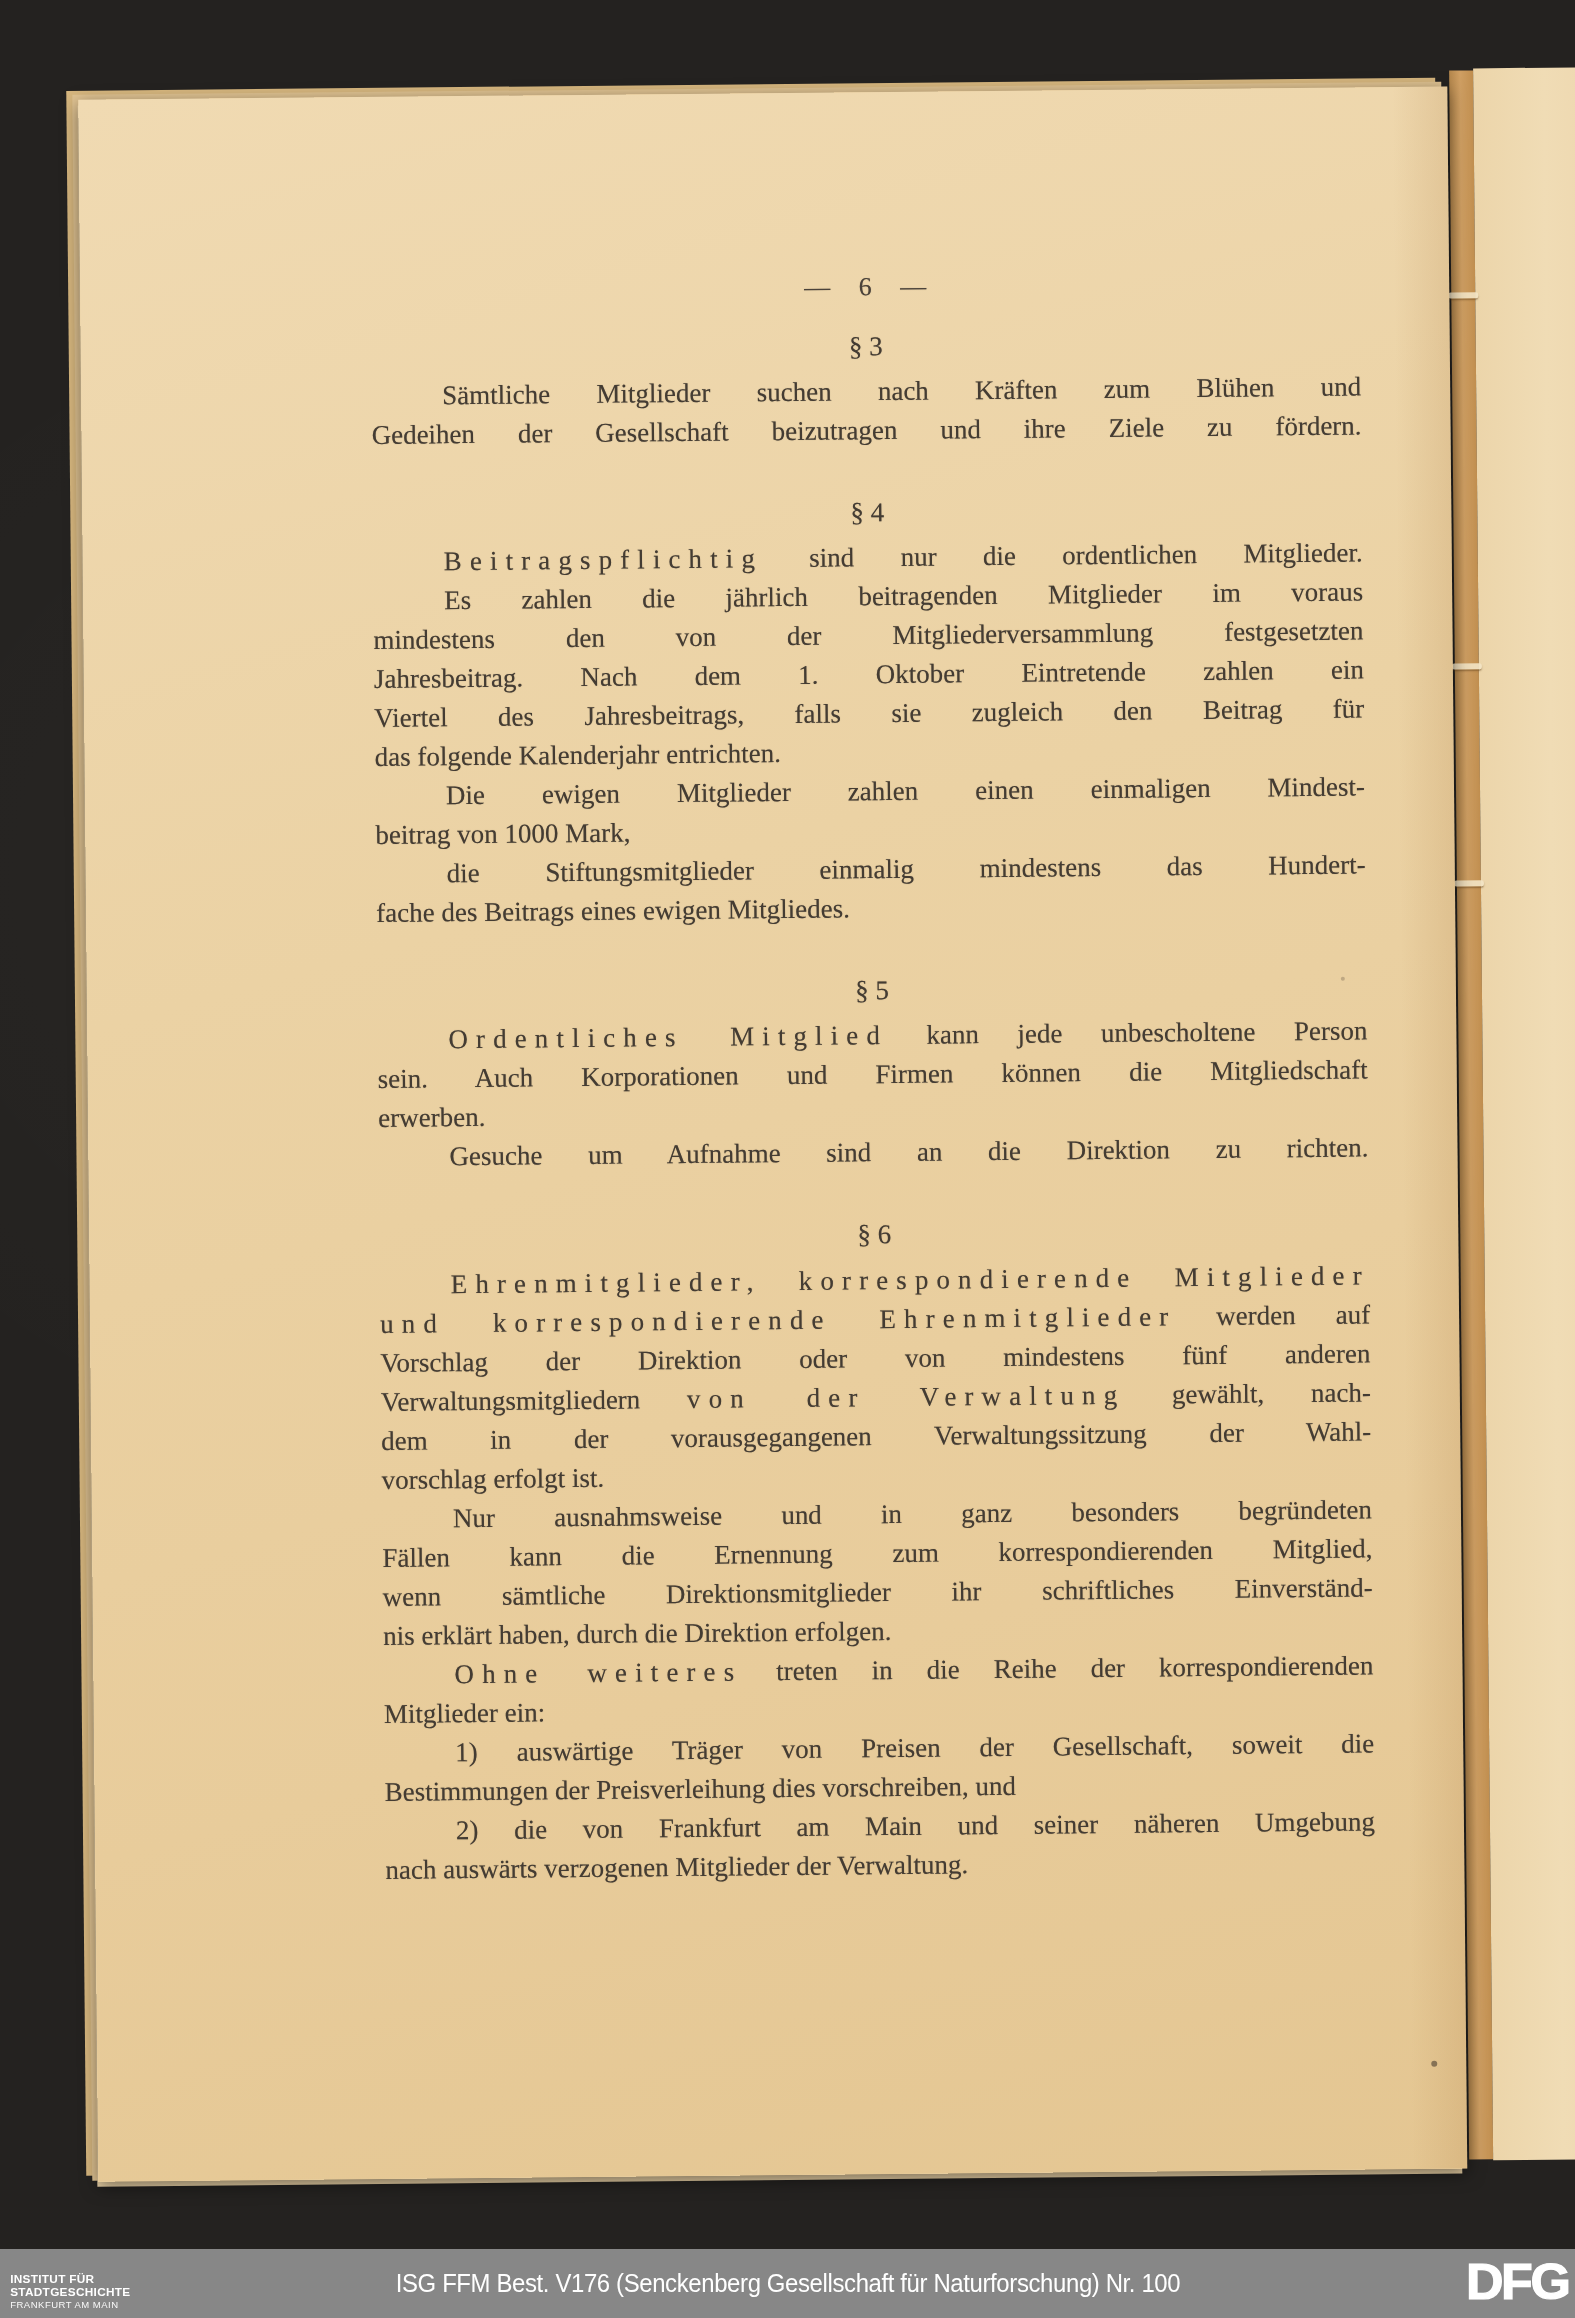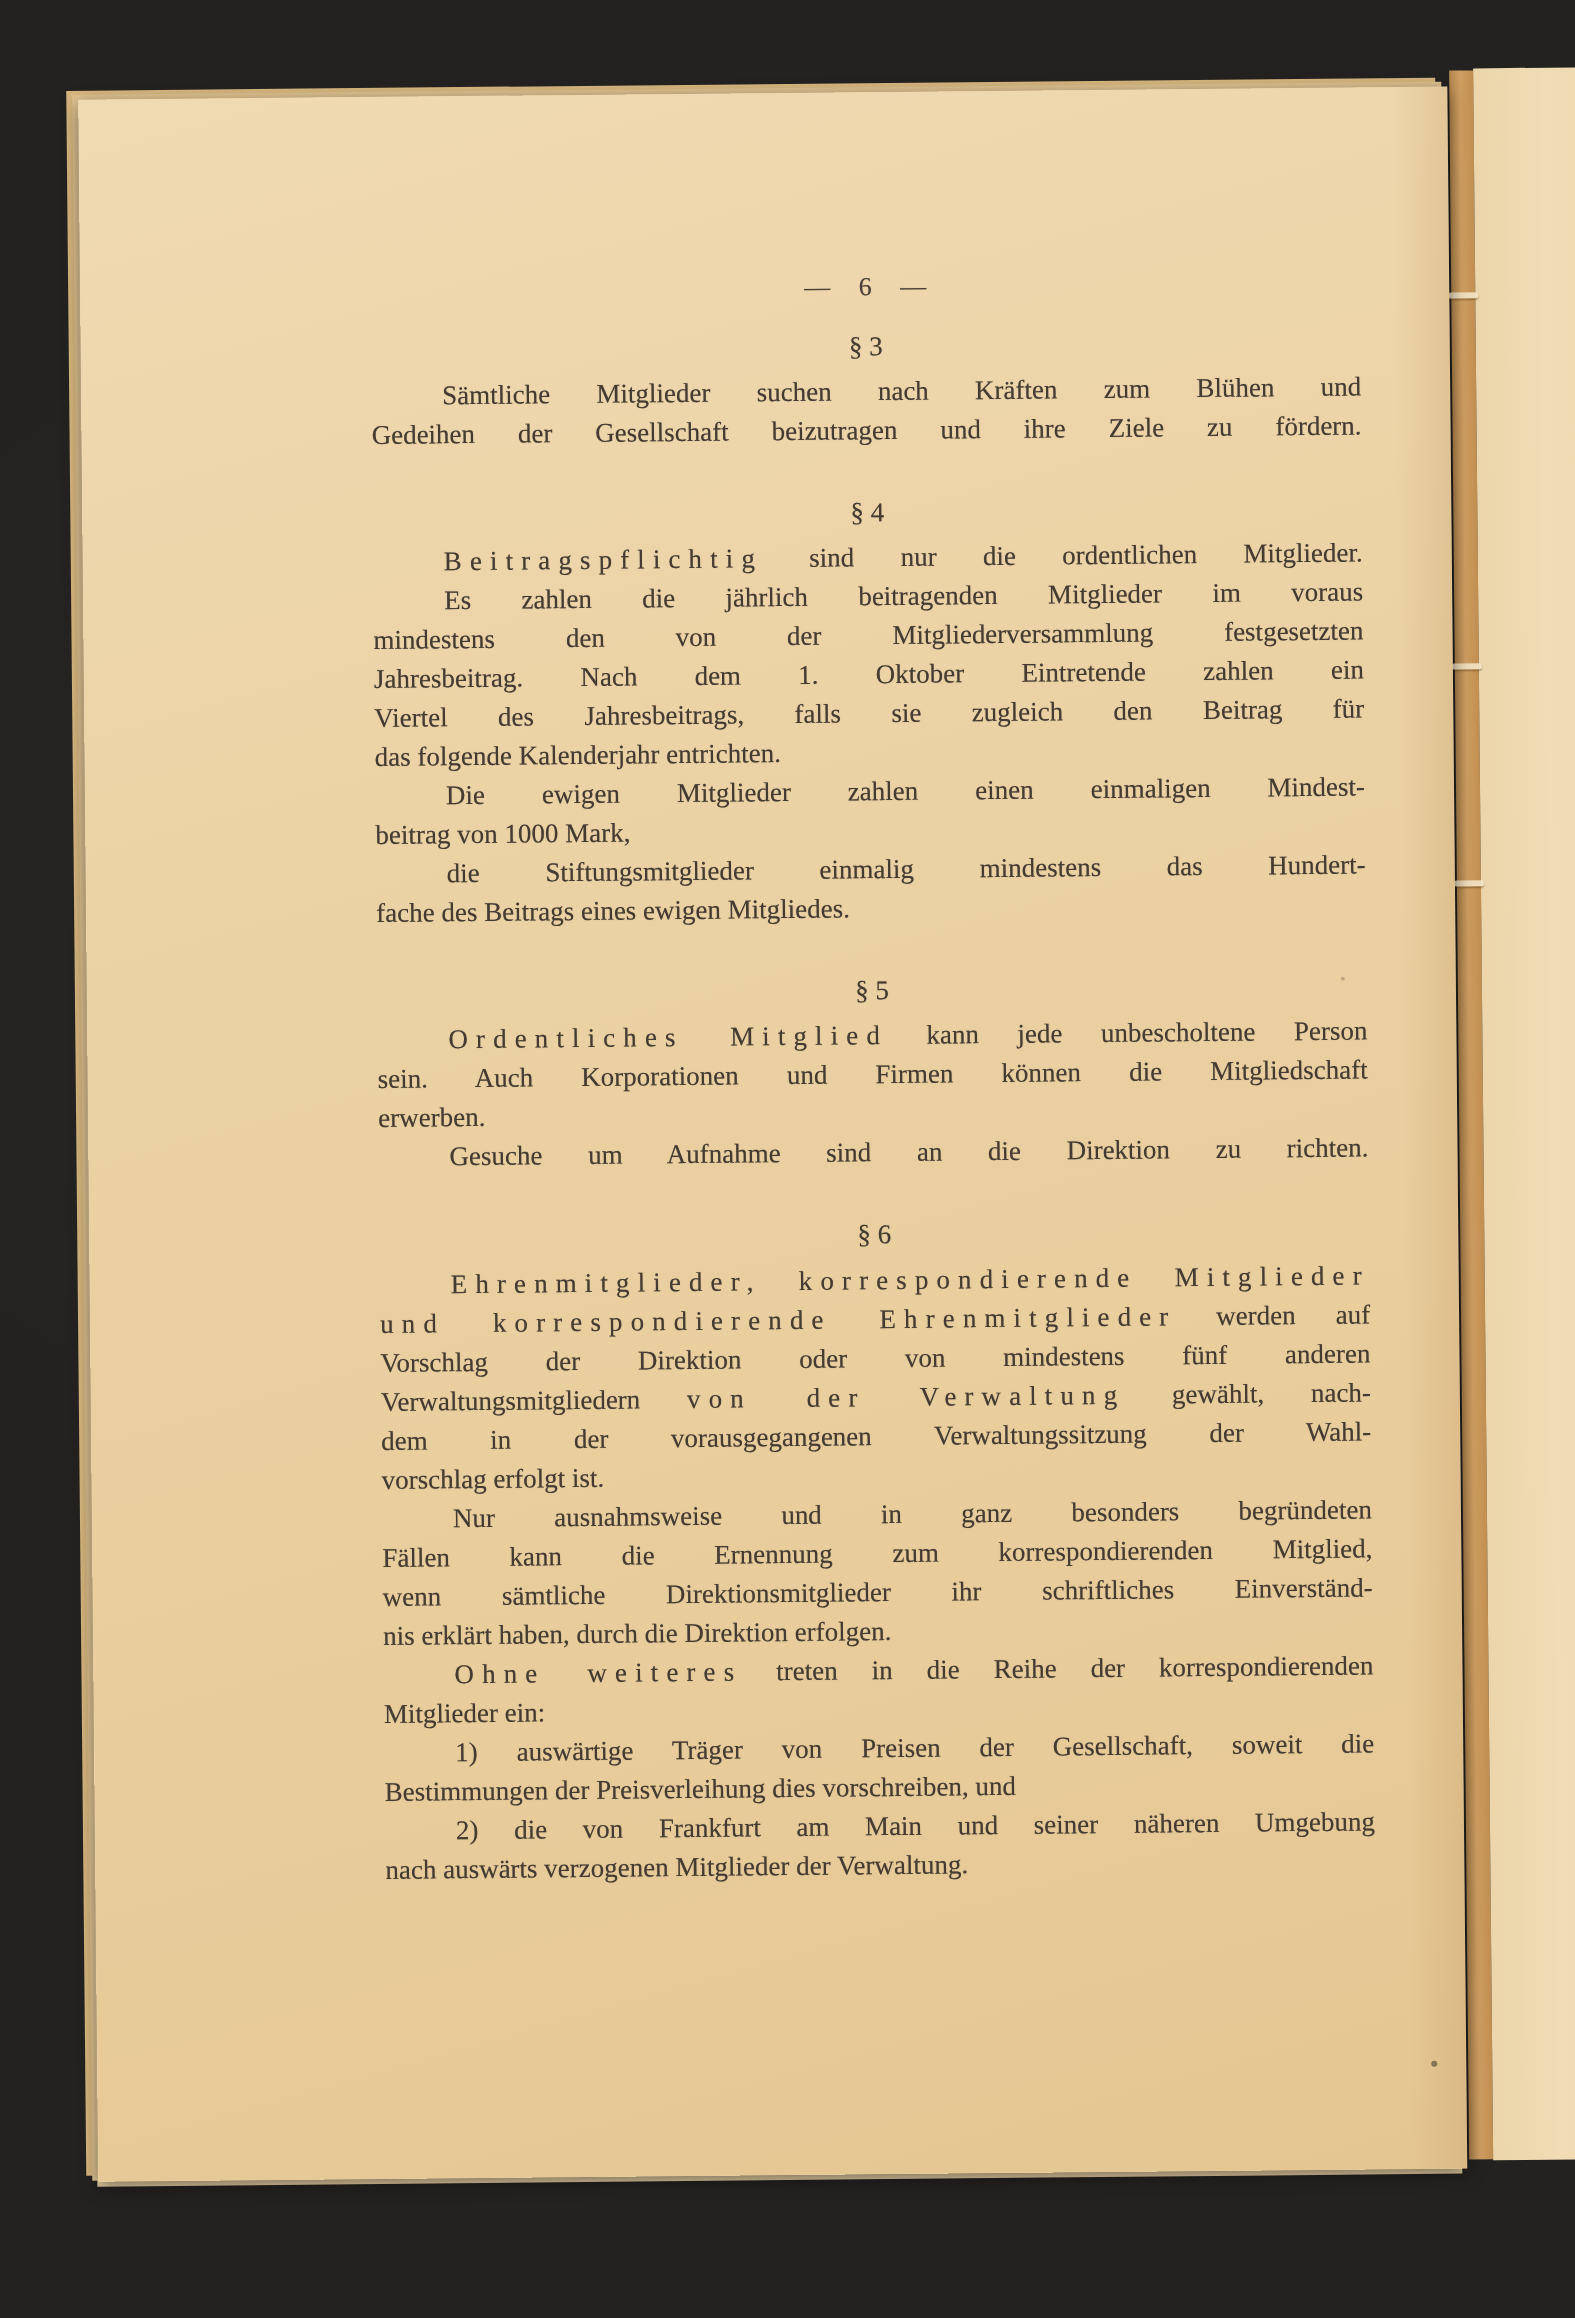--- a/index.html
+++ b/index.html
@@ -110,14 +110,23 @@
             <div class="line indent"><span>2) die von Frankfurt am Main und seiner näheren Umgebung</span></div>
             <div class="line last"><span>nach auswärts verzogenen Mitglieder der Verwaltung.</span></div>
           </div>
       </div>
     </div>
 
     <span class="speck k1"></span>
     <span class="speck k2"></span>
   </div>
 
+  <div class="footerbar">
+    <div class="inst">
+      <div class="l1">INSTITUT FÜR</div>
+      <div class="l2">STADTGESCHICHTE</div>
+      <div class="l3">FRANKFURT AM MAIN</div>
+    </div>
+    <div class="bar-title">ISG FFM Best. V176 (Senckenberg Gesellschaft für Naturforschung) Nr. 100</div>
+    <div class="dfg">DFG</div>
+  </div>
 </div>
 
 
 </body></html>

